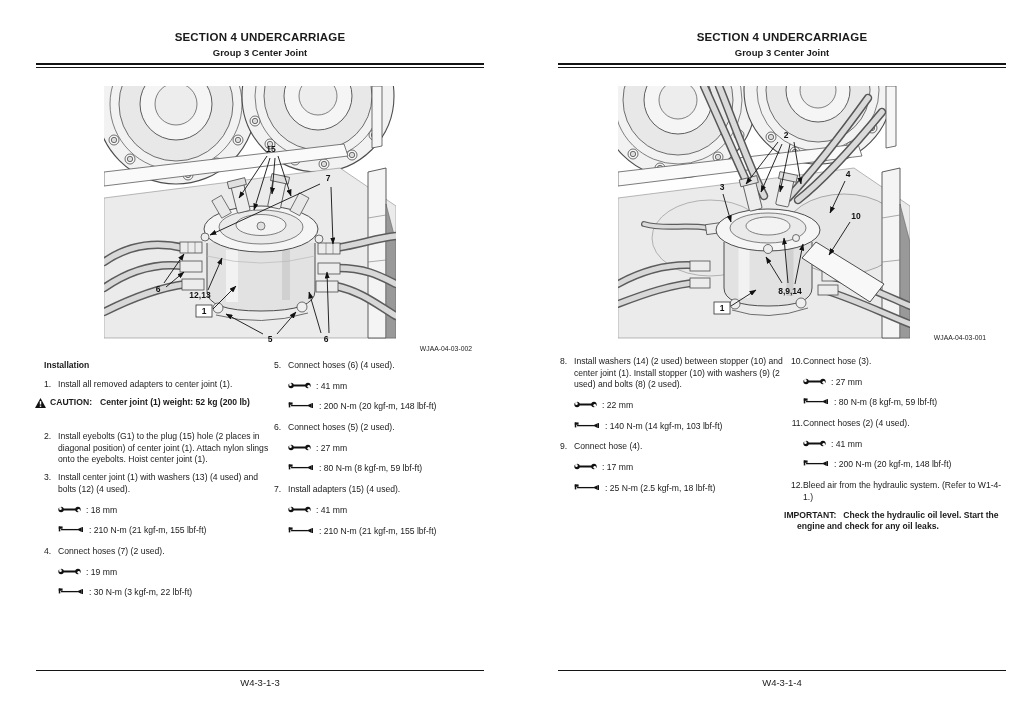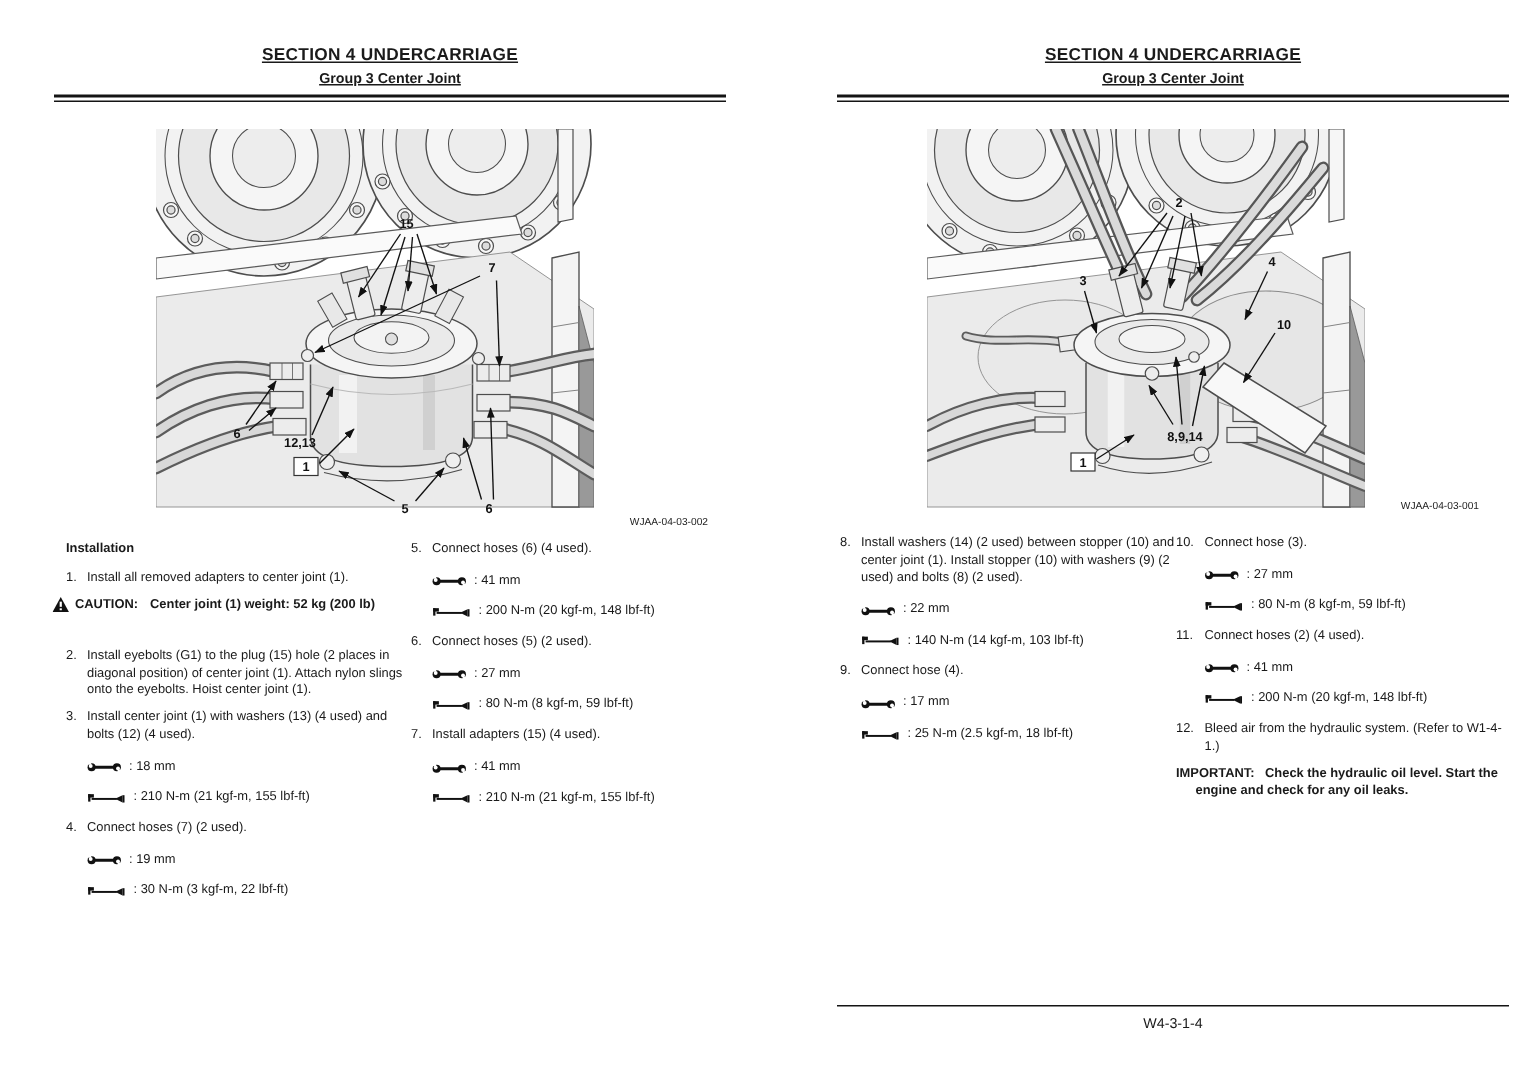--- a/index.html
+++ b/index.html
@@ -2,21 +2,21 @@
 <html><head>
 <meta charset="utf-8">
 <style>
   * { margin:0; padding:0; box-sizing:border-box; }
   html,body { background:#ffffff; }
   body {
     width:1022px; height:724px; position:relative; overflow:hidden;
     font-family:"Liberation Sans", sans-serif; color:#1a1a1a;
     -webkit-font-smoothing:antialiased;
   }
-  .page { position:absolute; top:0; height:672px; width:452px;text-decoration:underline; }
+  .page { position:absolute; top:0; height:672px; width:452px; }
   #page-left  { left:34px; }
   #page-right { left:556px; }
 
   .page-header { text-align:center; padding-top:31px; }
   .section-title { font-size:11.5px; font-weight:bold; letter-spacing:.2px; }
   .group-title   { font-size:9.5px;  font-weight:bold; margin-top:4px; }
   .header-rule  { margin:5px 2px 0 2px; border-top:2.4px solid #141414; }
   .header-rule2 { margin:1.5px 2px 0 2px; border-top:1px solid #141414; }
 
   .diagram { position:absolute; }
@@ -30,24 +30,24 @@
   .col { position:absolute; font-size:8.6px; line-height:1.36; }
   #page-left  .col-a { top:360px; left:10px;  width:234px; }
   #page-left  .col-b { top:360px; left:240px; width:212px; }
   #page-right .col-a { top:356px; left:4px;   width:226px; }
   #page-right .col-b { top:356px; left:228px; width:224px; }
 
   .heading { font-size:8.6px; font-weight:bold; margin-bottom:7px; }
 
   .step { display:flex; margin-bottom:6px; }
   .step .n { flex:0 0 14px; }
-  .step.wide .n { flex-basis:19px; }
+  .step.wide .n { flex-basis:19px;text-align:right; }
   .step .t { flex:1; }
 
-  .spec { display:flex; align-items:flex-end; margin:9px 0 9px 14px; }
+  .spec { display:flex; align-items:flex-start; margin:9px 0 9px 14px; }
   .spec.wide-i { margin-left:19px; }
   .spec .icon { margin-right:5px; display:flex; align-items:center; }
 
   .caution { font-weight:bold; margin:7px 0 20px -9px; display:flex; align-items:flex-start; }
   .caution .w-icon { margin-right:4px; flex:0 0 auto; position:relative; top:1px; }
   .caution .cl { margin-right:8px; white-space:nowrap; }
 
   .important { font-weight:bold; margin-top:6px; padding-left:13px; text-indent:-13px; }
   .important .il { margin-right:7px; }
 
@@ -408,20 +408,23 @@
             <rect x="1" y="1.5" width="2" height="6.5" fill="#111"></rect>
             <rect x="4" y="4.8" width="22" height="1.7" fill="#111"></rect>
             <path d="M24.5 5.6 L31 2.4 L31 8.8 Z" fill="#111"></path>
             <rect x="31" y="2.4" width="1.7" height="6.4" fill="#111"></rect>
           </svg>
       </span>
       <span class="v">: 210 N-m (21 kgf-m, 155 lbf-ft)</span>
     </div>
   </div>
 
+  <div class="page-footer">
+    <span>W4-3-1-3</span>
+  </div>
 </div>
 
 <div class="page" id="page-right">
   <div class="page-header">
     <div class="section-title">SECTION 4 UNDERCARRIAGE</div>
     <div class="group-title">Group 3 Center Joint</div>
     <div class="header-rule"></div>
     <div class="header-rule2"></div>
   </div>
 

